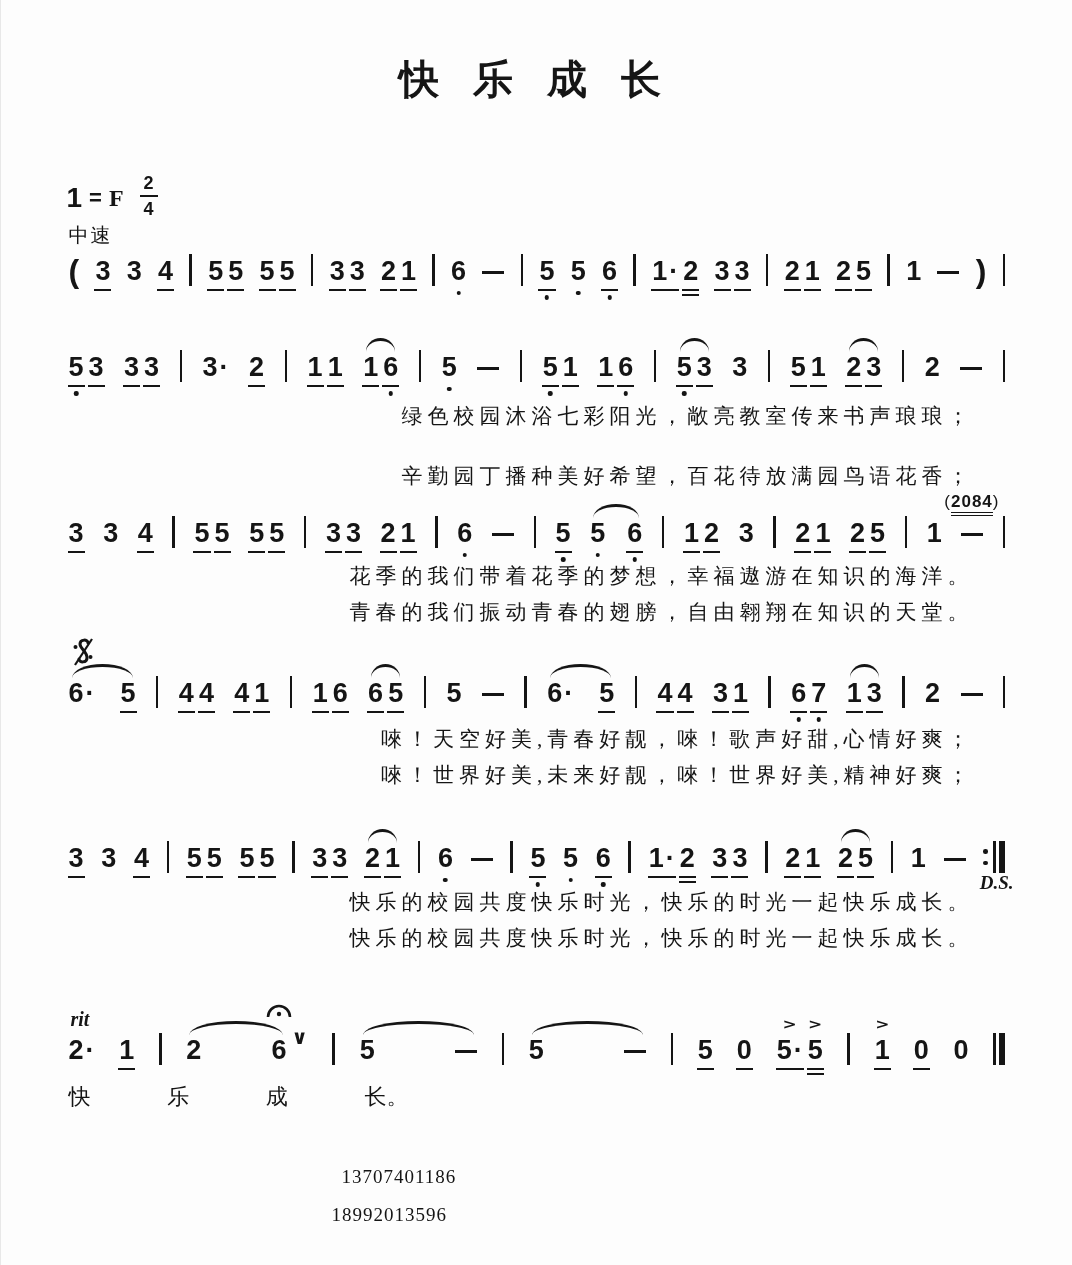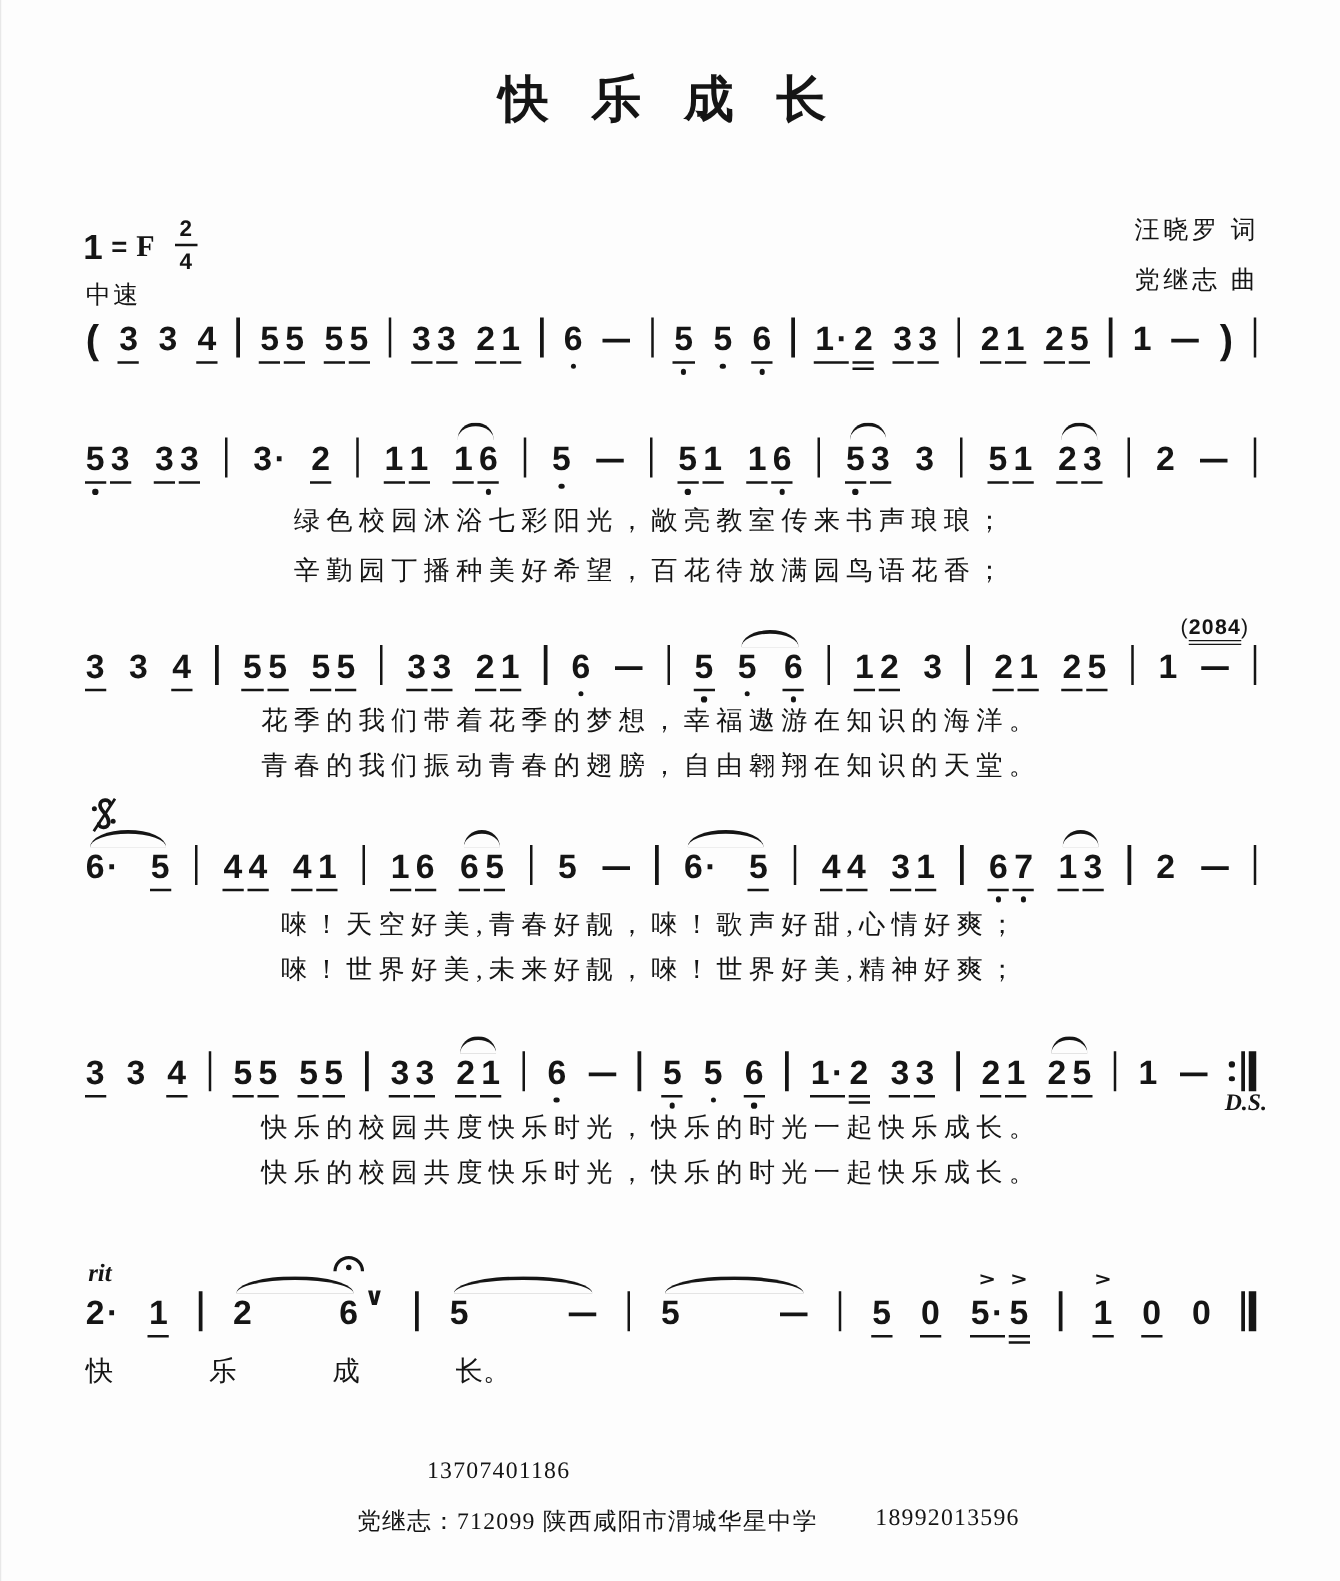--- a/index.html
+++ b/index.html
@@ -42,23 +42,23 @@
   .breath{font:bold 20px "DejaVu Sans",sans-serif;align-self:flex-start;margin-top:-10px;font-style:normal;}
   .rep{display:inline-flex;align-items:center;gap:3.5px;height:32px;}
   .rep .thin{width:2.5px;height:32px;background:#151515;}
   .rep .thick{width:6px;height:32px;background:#151515;}
   .rd{display:inline-flex;flex-direction:column;gap:7px;margin-right:2px;}
   .rd::before,.rd::after{content:"";width:4.5px;height:4.5px;border-radius:50%;background:#151515;}
   .ann{position:absolute;right:6px;top:-26px;font:bold 17px "Liberation Sans",sans-serif;letter-spacing:1px;}
   .ann .ap{font-weight:normal;}
   .ann .annd{border-bottom:4px double #151515;padding-bottom:1px;}
 
-  .lyr{position:absolute;left:68px;width:905px;display:flex;justify-content:center;
+  .lyr{position:absolute;left:68px;width:905px;display:flex;justify-content:flex-end;
        font:21px "Liberation Serif",serif;letter-spacing:5px;white-space:pre;}
-  .r2a{top:402px}.r2b{top:442px}.r3a{top:562px}.r3b{top:598px}
+  .r2a{top:402px}.r2b{top:462px}.r3a{top:562px}.r3b{top:598px}
   .r4a{top:725px}.r4b{top:761px}.r5a{top:888px}.r5b{top:924px}
   .lyrfin{position:absolute;left:68px;top:1082px;width:340px;display:flex;
           justify-content:space-between;font:22px "Liberation Serif",serif;}
 
   .segno{position:absolute;left:70px;top:636px;}
   .ds{position:absolute;right:58px;top:872px;font:italic bold 19px "Liberation Serif",serif;}
   .endsys{position:absolute;left:68px;top:991px;width:937px;border-top:3px solid #151515;height:34px;}
   .endsys::before{content:"";position:absolute;left:0;top:0;width:2.5px;height:20px;background:#151515;}
   .endsys::after{content:"";position:absolute;right:0;top:0;width:2.5px;height:28px;background:#151515;}
   .endlabel{position:absolute;left:8px;top:2px;font:16px "Liberation Serif",serif;letter-spacing:1px;}
@@ -68,24 +68,20 @@
   .f1{top:1166px}.f2{top:1204px}
   .f1 .phone{margin-left:56px}.f2 .phone{margin-left:46px}
 </style>
 </head>
 <body>
 
 <div class="page">
 
   <div class="title">快 乐 成 长</div>
 
-  <div class="credits">
-    <div>汪晓罗 词</div>
-    <div>党继志 曲</div>
-  </div>
 
   <div class="keysig">
     <span class="tonic">1</span>
     <span class="eq">=</span>
     <span class="keyname">F</span>
     <span class="meter">
       <span class="num">2</span>
       <span class="den">4</span>
     </span>
   </div>
@@ -852,17 +848,16 @@
       <span class="syll">快</span>
       <span class="syll">乐</span>
       <span class="syll">成</span>
       <span class="syll">长。</span>
     </div>
 
   <div class="footer-row f1">
     <span class="phone">13707401186</span>
   </div>
   <div class="footer-row f2">
-    <span class="addr">党继志：712099  陕西咸阳市渭城华星中学</span>
     <span class="phone">18992013596</span>
   </div>
 
 </div>
 
 </body></html>

